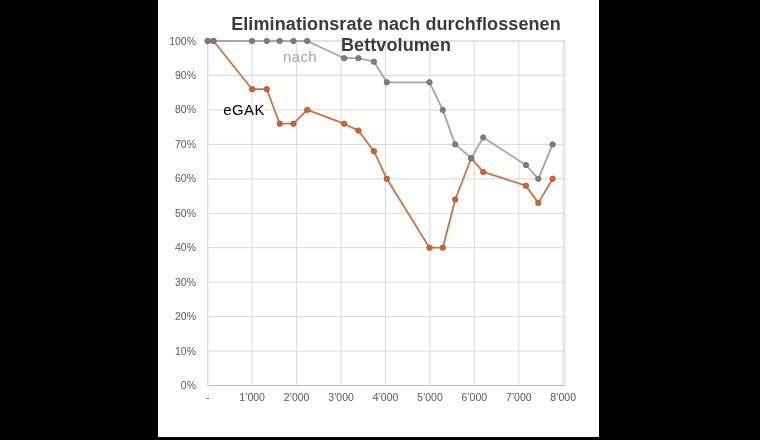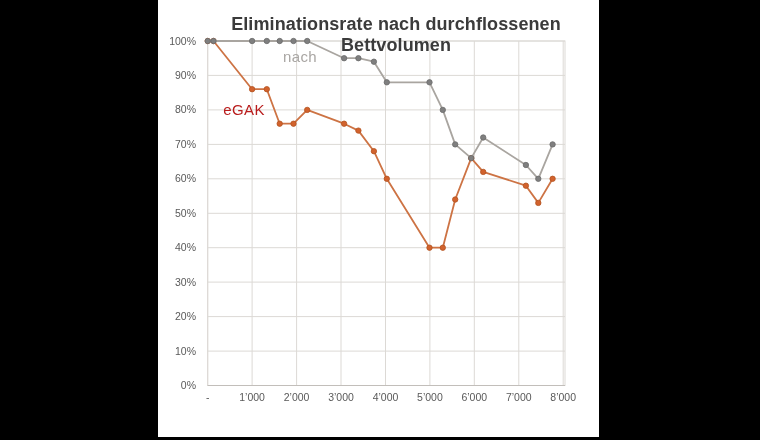--- a/index.html
+++ b/index.html
@@ -105,14 +105,14 @@
       <text x="38" y="251.2" text-anchor="end" class="tick" fill="#595959">40%</text>
       <text x="38" y="216.8" text-anchor="end" class="tick" fill="#595959">50%</text>
       <text x="38" y="182.3" text-anchor="end" class="tick" fill="#595959">60%</text>
       <text x="38" y="147.9" text-anchor="end" class="tick" fill="#595959">70%</text>
       <text x="38" y="113.4" text-anchor="end" class="tick" fill="#595959">80%</text>
       <text x="38" y="78.9" text-anchor="end" class="tick" fill="#595959">90%</text>
       <text x="38" y="44.5" text-anchor="end" class="tick" fill="#595959">100%</text>
     </svg>
   <div class="chart-title" style="color: rgb(59, 59, 59);">Eliminationsrate nach durchflossenen Bettvolumen</div>
   <div class="series-label" id="label-ngak" style="color: rgb(169, 166, 163);">nach</div>
-  <div class="series-label" id="label-egak" style="color: #b91c1c;">eGAK</div>
+  <div class="series-label" id="label-egak" style="color: #000000;">eGAK</div>
 </div>
 
 </body></html>

